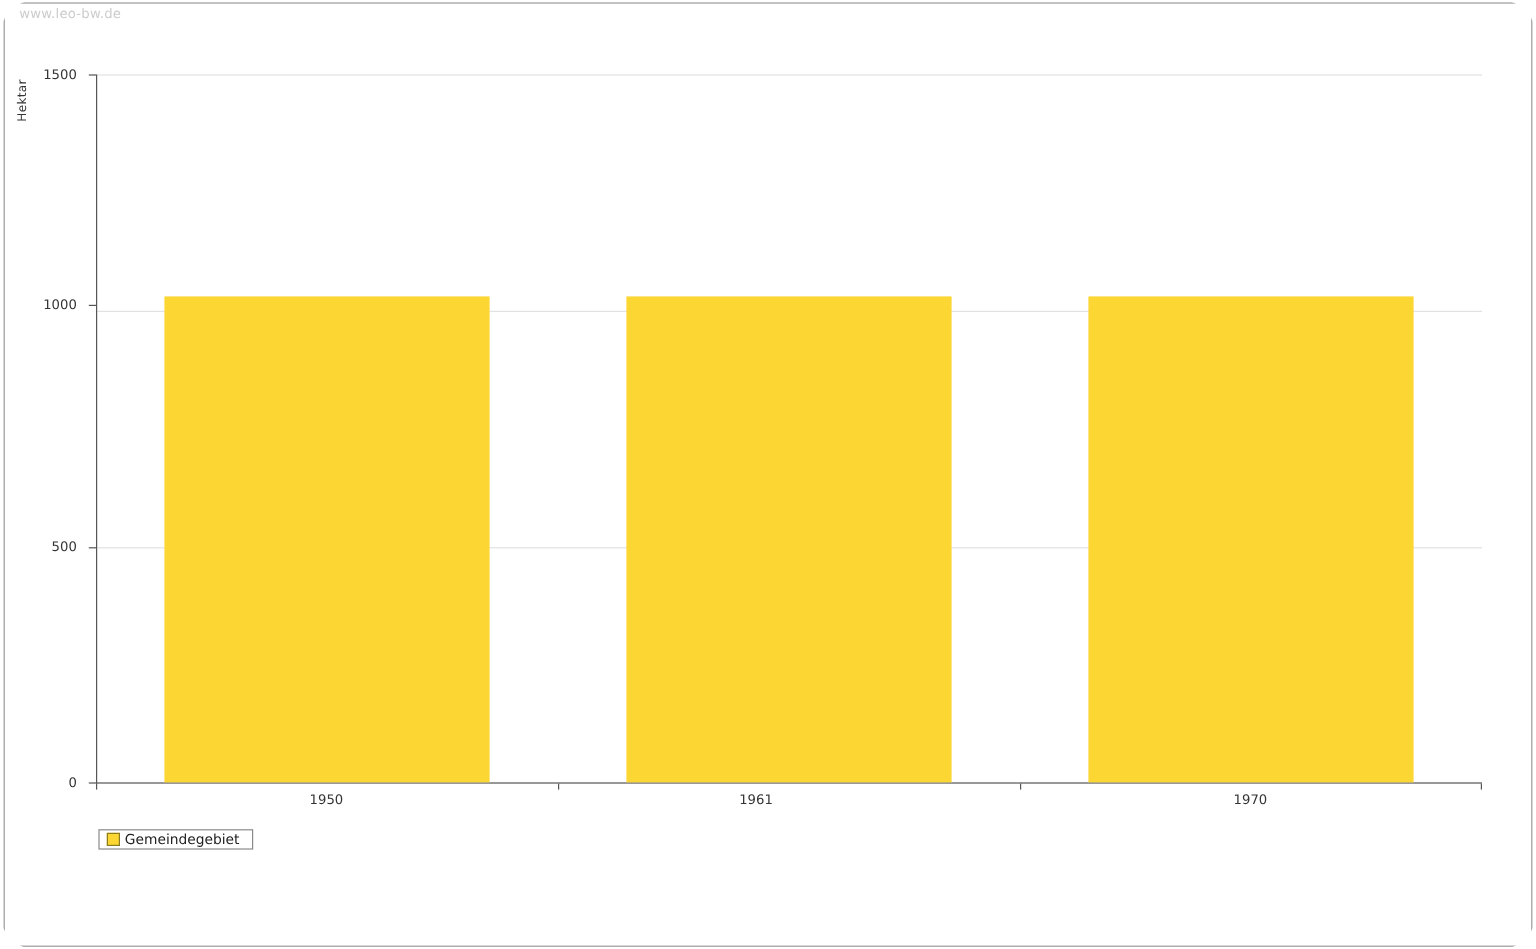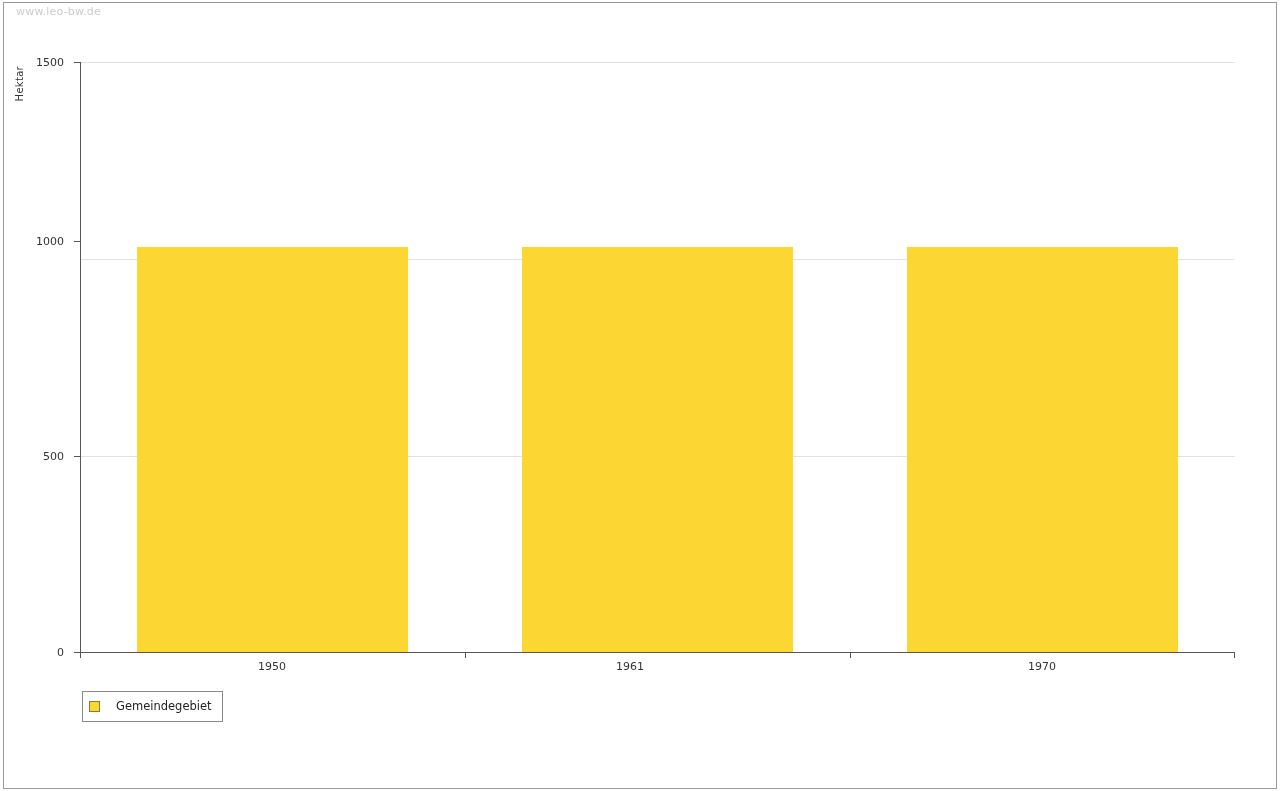--- a/index.html
+++ b/index.html
@@ -10,20 +10,21 @@
   body {
     font-family: "DejaVu Sans", sans-serif;
   }
   .page {
     position: relative;
     width: 1280px;
     height: 791px;
     box-sizing: border-box;
     background: #ffffff;
     overflow: hidden;
+    border-radius: 30px;
   }
   .outer-frame {
     position: absolute;
     left: 3px;
     top: 2px;
     width: 1274px;
     height: 787px;
     border: 1px solid #999999;
     box-sizing: border-box;
     background: #ffffff;
@@ -150,23 +151,23 @@
   
   .legend {
     position: absolute;
     left: 82px;
     top: 691px;
     border: 1px solid #8a8a8a;
     background: #ffffff;
     padding: 3px 10px 4px 6px;
     display: inline-flex;
     align-items: center;
-    gap: 16px;
+    gap: 4px;
     box-sizing: border-box;
-    height: 31px;
+    height: 17px;
   }
   .legend-swatch {
     width: 9px;
     height: 9px;
     background: #fcd633;
     border: 1px solid #8a7c20;
     display: inline-block;
   }
   .legend-label {
     font-size: 11.5px;
@@ -194,21 +195,21 @@
 
   <div class="plot-wrap">
     <div class="plot-bg"></div>
 
     <div class="gridline" style="top:0px;"></div>
     <div class="tick" style="top:0px;">
       <span class="ytick-label">1500</span>
     </div>
 
     <div class="gridline" style="top:197px;"></div>
-    <div class="tick" style="top:179px;">
+    <div class="tick" style="top:192px;">
       <span class="ytick-label">1000</span>
     </div>
 
     <div class="gridline" style="top:394px;"></div>
     <div class="tick" style="top:394px;text-align:right;">
       <span class="ytick-label">500</span>
     </div>
 
     <div class="tick" style="top:590px;">
       <span class="ytick-label">0</span>

